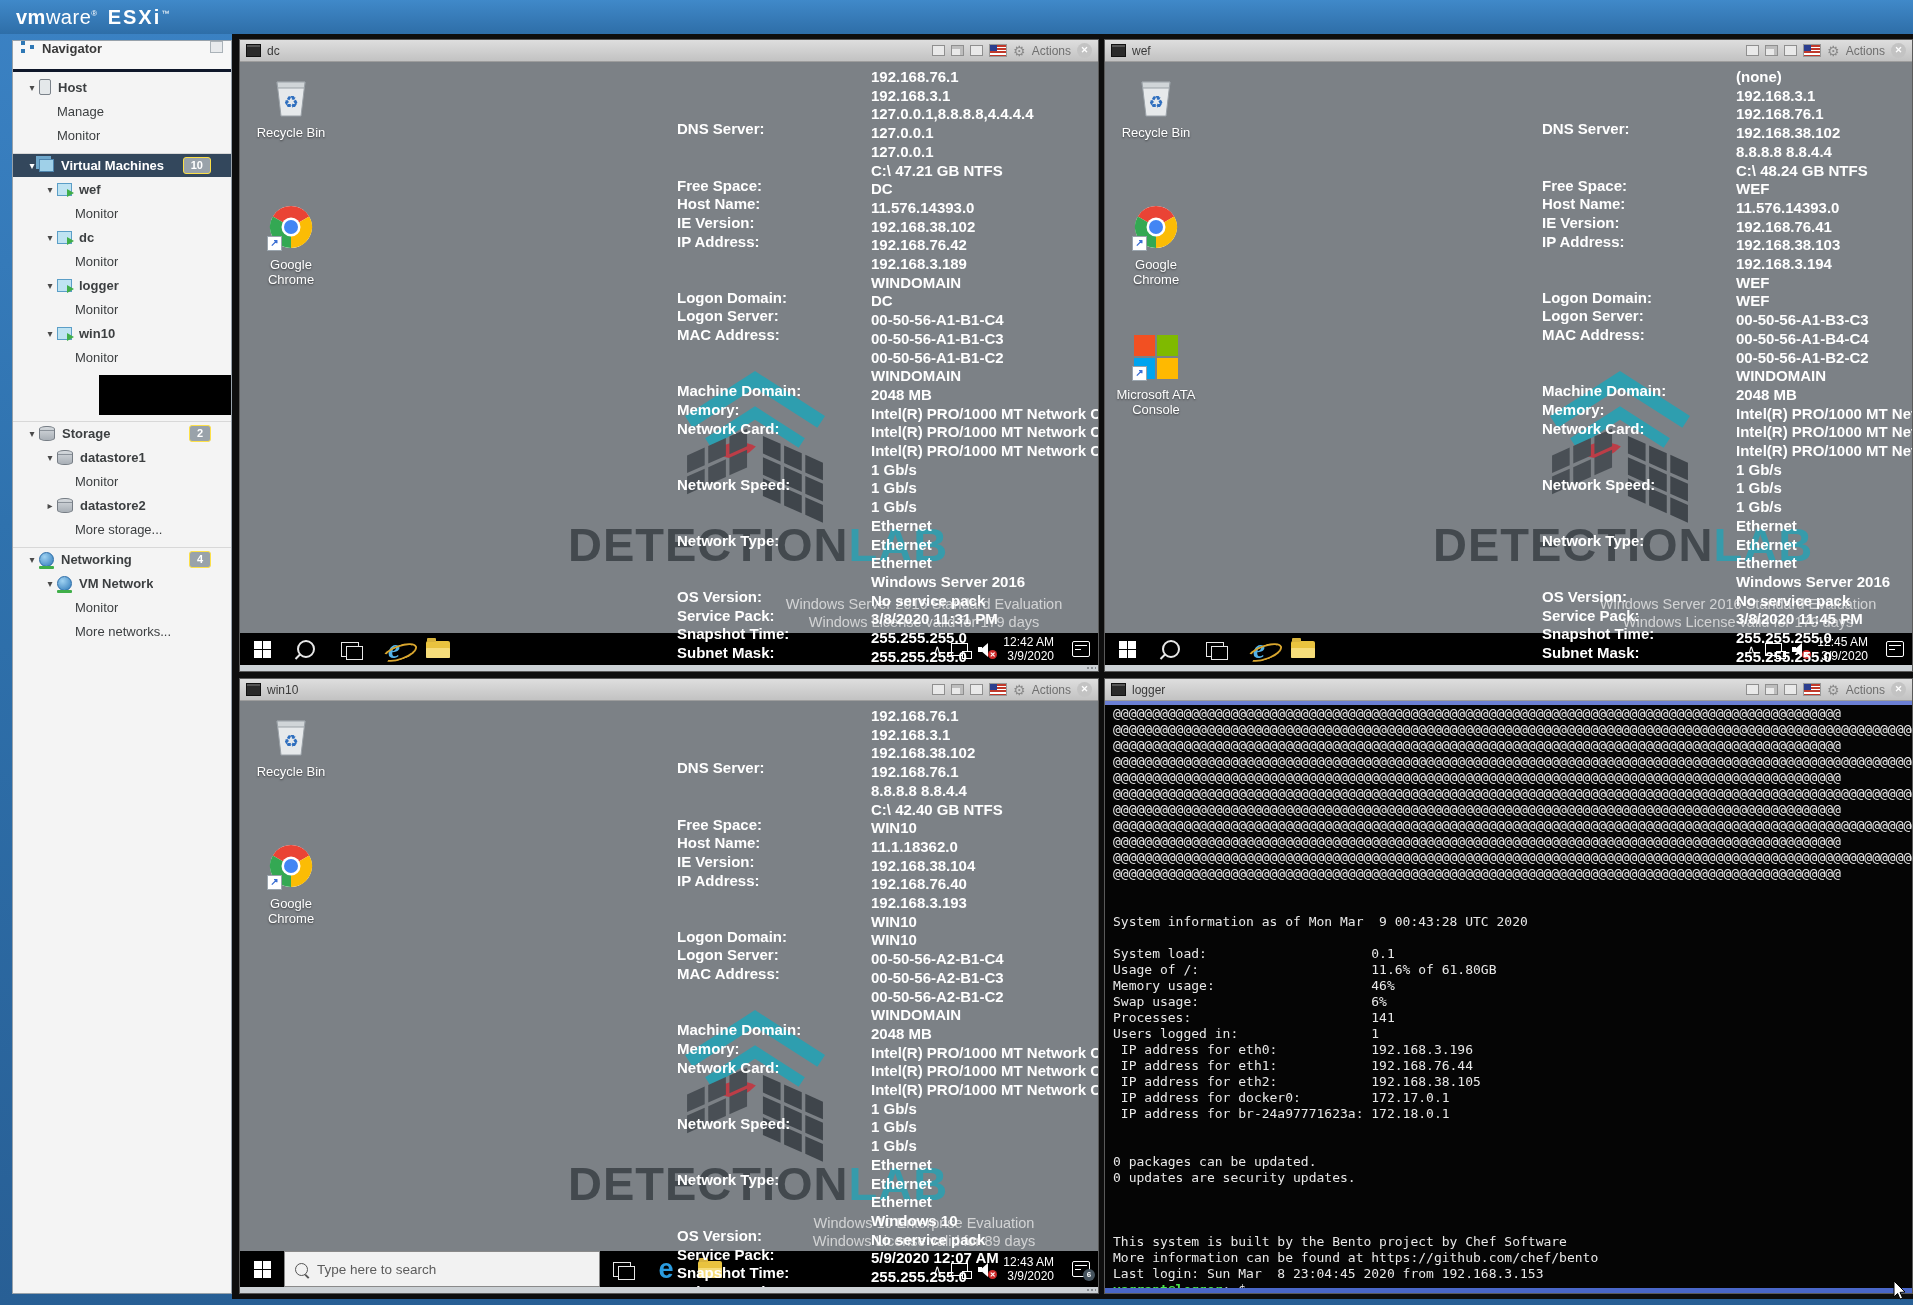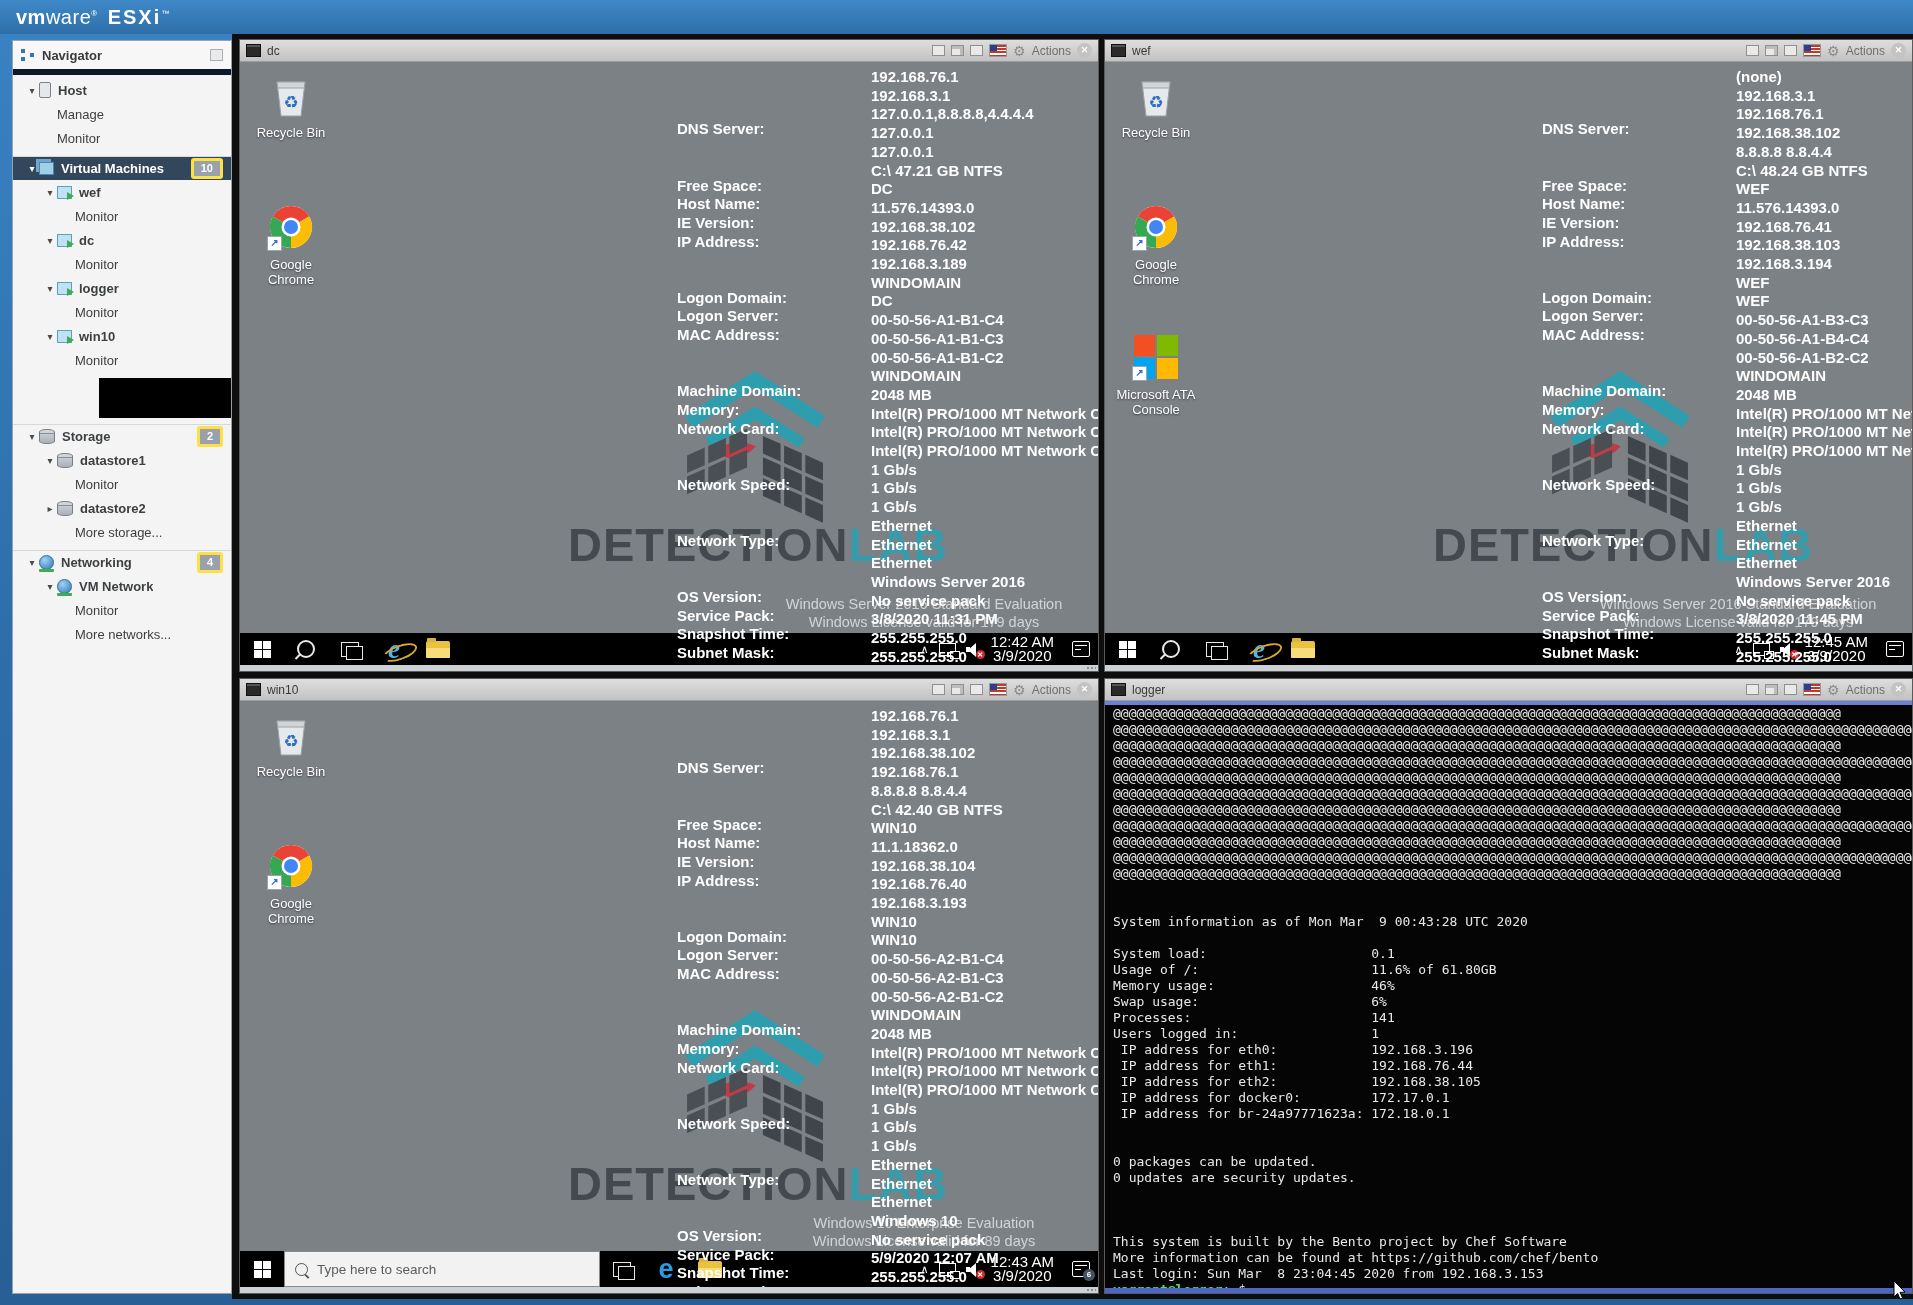--- a/index.html
+++ b/index.html
@@ -13,33 +13,33 @@
   .brand{font-size:20px;letter-spacing:.5px}
   .brand .vm{font-weight:bold}
   .brand .reg{font-size:8px;vertical-align:super}
   .brand .esxi{font-size:20px;font-weight:bold;letter-spacing:2px;margin-left:10px}
   .brand .tm{font-size:8px;vertical-align:super}
   
   .workspace{position:absolute;left:232px;top:34px;right:0;bottom:6px;background:#0e0e0e;z-index:1}
   
   .sidebar{position:absolute;left:12px;top:40px;width:220px;bottom:11px;background:#f4f4f4;
            border:1px solid #98a2ab;box-sizing:border-box;z-index:5;overflow:hidden}
-  .side-head{height:28px;display:flex;align-items:center;padding:0 8px;background:#f7f7f7;
-             border-bottom:6px solid #0f172a;font-size:13px;font-weight:bold;color:#3a3a3a}
+  .side-head{height:28px;display:flex;align-items:flex-start;padding:0 8px;background:#f7f7f7;
+             border-bottom:3px solid #0f172a;font-size:13px;font-weight:bold;color:#3a3a3a}
   .side-head .sq{margin-left:auto;width:11px;height:10px;border:1px solid #aab2b8;background:#e8eaec}
   .ico-navig{width:14px;height:12px;position:relative;margin-right:7px}
   .ico-navig i{position:absolute;width:4px;height:4px;background:#2f78b5}
   .nav-row{display:flex;align-items:center;height:24px;font-size:13px;color:#3c3f41;cursor:default;box-sizing:border-box}
   .nav-row .caret{width:14px;font-size:10px;color:#4a4a4a;text-align:center;flex:none}
   .nav-row .lbl{white-space:nowrap;overflow:hidden}
   .nav-row.bold .lbl{font-weight:bold}
   .nav-row.sel{background:#33475c;color:#fff}
   .nav-row.sel .caret{color:#fff}
   .nav-row.section{border-top:1px solid #d8d8d8;margin-top:6px}
-  .badge{margin-left:auto;margin-right:8px;background:#99a2aa;border:3px solid #fde047;color:#fff;
+  .badge{margin-left:auto;margin-right:20px;background:#99a2aa;border:1px solid #fde047;color:#fff;
          font-size:11px;font-weight:bold;padding:1px 7px;border-radius:3px;line-height:13px}
   .redacted{height:40px;margin:6px 0 2px 86px;background:#000}
   .nico{flex:none;margin-right:7px;position:relative;display:inline-block}
   .nico-host{width:10px;height:14px;border:1.5px solid #7b828a;border-radius:2px;background:#e4e8ea}
   .nico-vm{width:13px;height:11px;background:#bfe3f2;border:1px solid #5b9ec7}
   .nico-vm::after{content:'';position:absolute;right:-3px;bottom:-2px;border-left:7px solid #3fae49;
                   border-top:4px solid transparent;border-bottom:4px solid transparent}
   .nico-vms{width:13px;height:11px;background:#9fd0e8;border:1px solid #4d84ad;box-shadow:-3px -3px 0 #6fa8cc}
   .nico-db{width:14px;height:13px;background:linear-gradient(180deg,#d6dade 0%,#a8afb6 100%);
            border:1px solid #767d85;border-radius:7px/3px}
@@ -112,21 +112,21 @@
   .tb-right{margin-left:auto;display:flex;align-items:center;gap:10px;padding-right:8px;height:100%}
   .caret-up{font-size:11px;color:#fff}
   .neticon{width:15px;height:11px;border:1.5px solid #fff;position:relative}
   .neticon::after{content:'';position:absolute;right:-5px;bottom:-4px;width:8px;height:6px;border:1.5px solid #fff;background:#000}
   .spk{width:15px;height:13px;position:relative}
   .spk::before{content:'';position:absolute;left:0;top:4px;width:4px;height:5px;background:#fff}
   .spk::after{content:'';position:absolute;left:2px;top:0;border-right:8px solid #fff;
               border-top:7px solid transparent;border-bottom:7px solid transparent}
   .spk .x{position:absolute;right:-4px;bottom:-3px;width:9px;height:9px;background:#cf2b2b;border-radius:50%;
           color:#fff;font-size:7px;line-height:9px;text-align:center;font-weight:bold}
-  .clock{font-size:15px;line-height:14px;text-align:center;white-space:nowrap}
+  .clock{font-size:12px;line-height:14px;text-align:right;white-space:nowrap}
   .notif{width:16px;height:14px;border:1.5px solid #fff;border-radius:2px;position:relative;margin-left:8px}
   .notif::before{content:'';position:absolute;left:2px;top:3px;right:2px;border-top:1.5px solid #fff}
   .notif::after{content:'';position:absolute;left:2px;top:7px;width:6px;border-top:1.5px solid #fff}
   .notif .nb{position:absolute;right:-6px;bottom:-5px;width:12px;height:12px;border-radius:50%;background:#45535e;
              color:#fff;font-size:8px;line-height:12px;text-align:center;font-weight:bold}
   
   .terminal{background:#050505}
   .term-strip-top{position:absolute;left:0;right:0;top:0;height:4px;background:#6b7fd4;z-index:2}
   .term-strip-bot{position:absolute;left:0;right:0;bottom:0;height:5px;background:#4a67c8;z-index:2}
   .term-pre{position:absolute;left:8px;top:5px;right:0;margin:0;font-family:"DejaVu Sans Mono",monospace;

